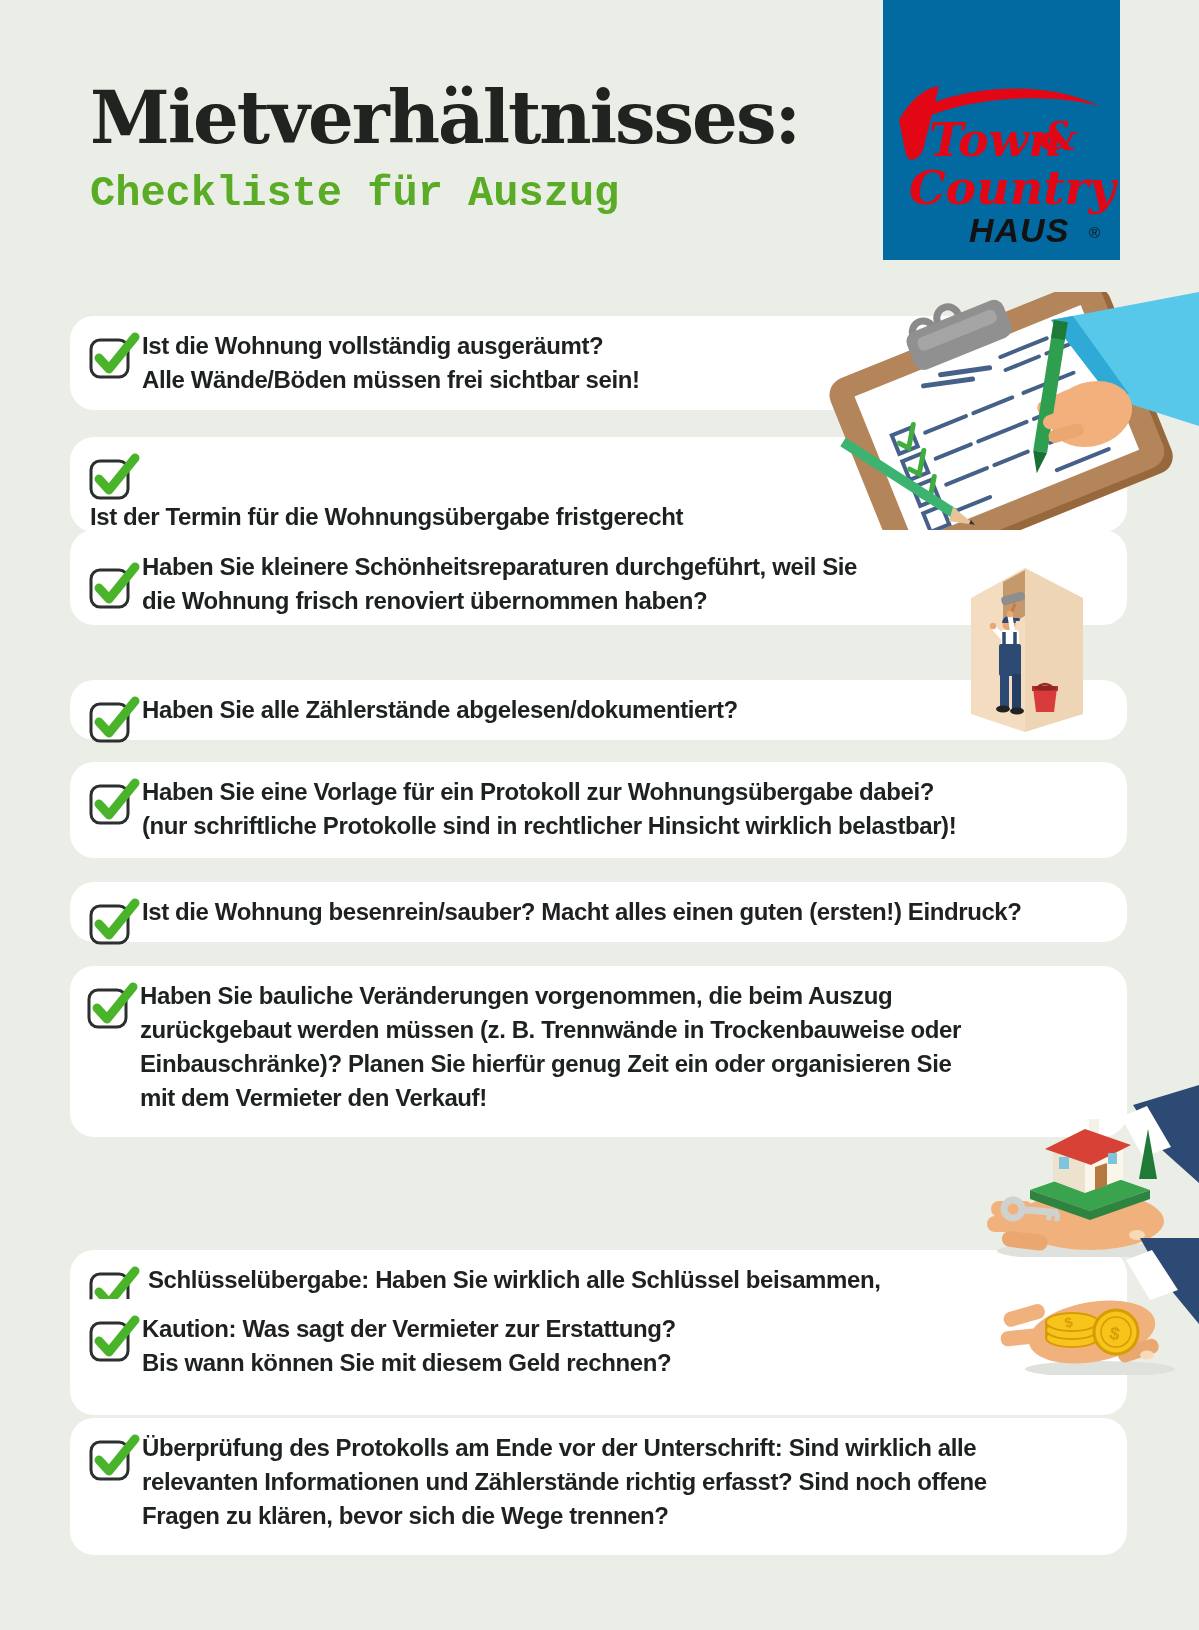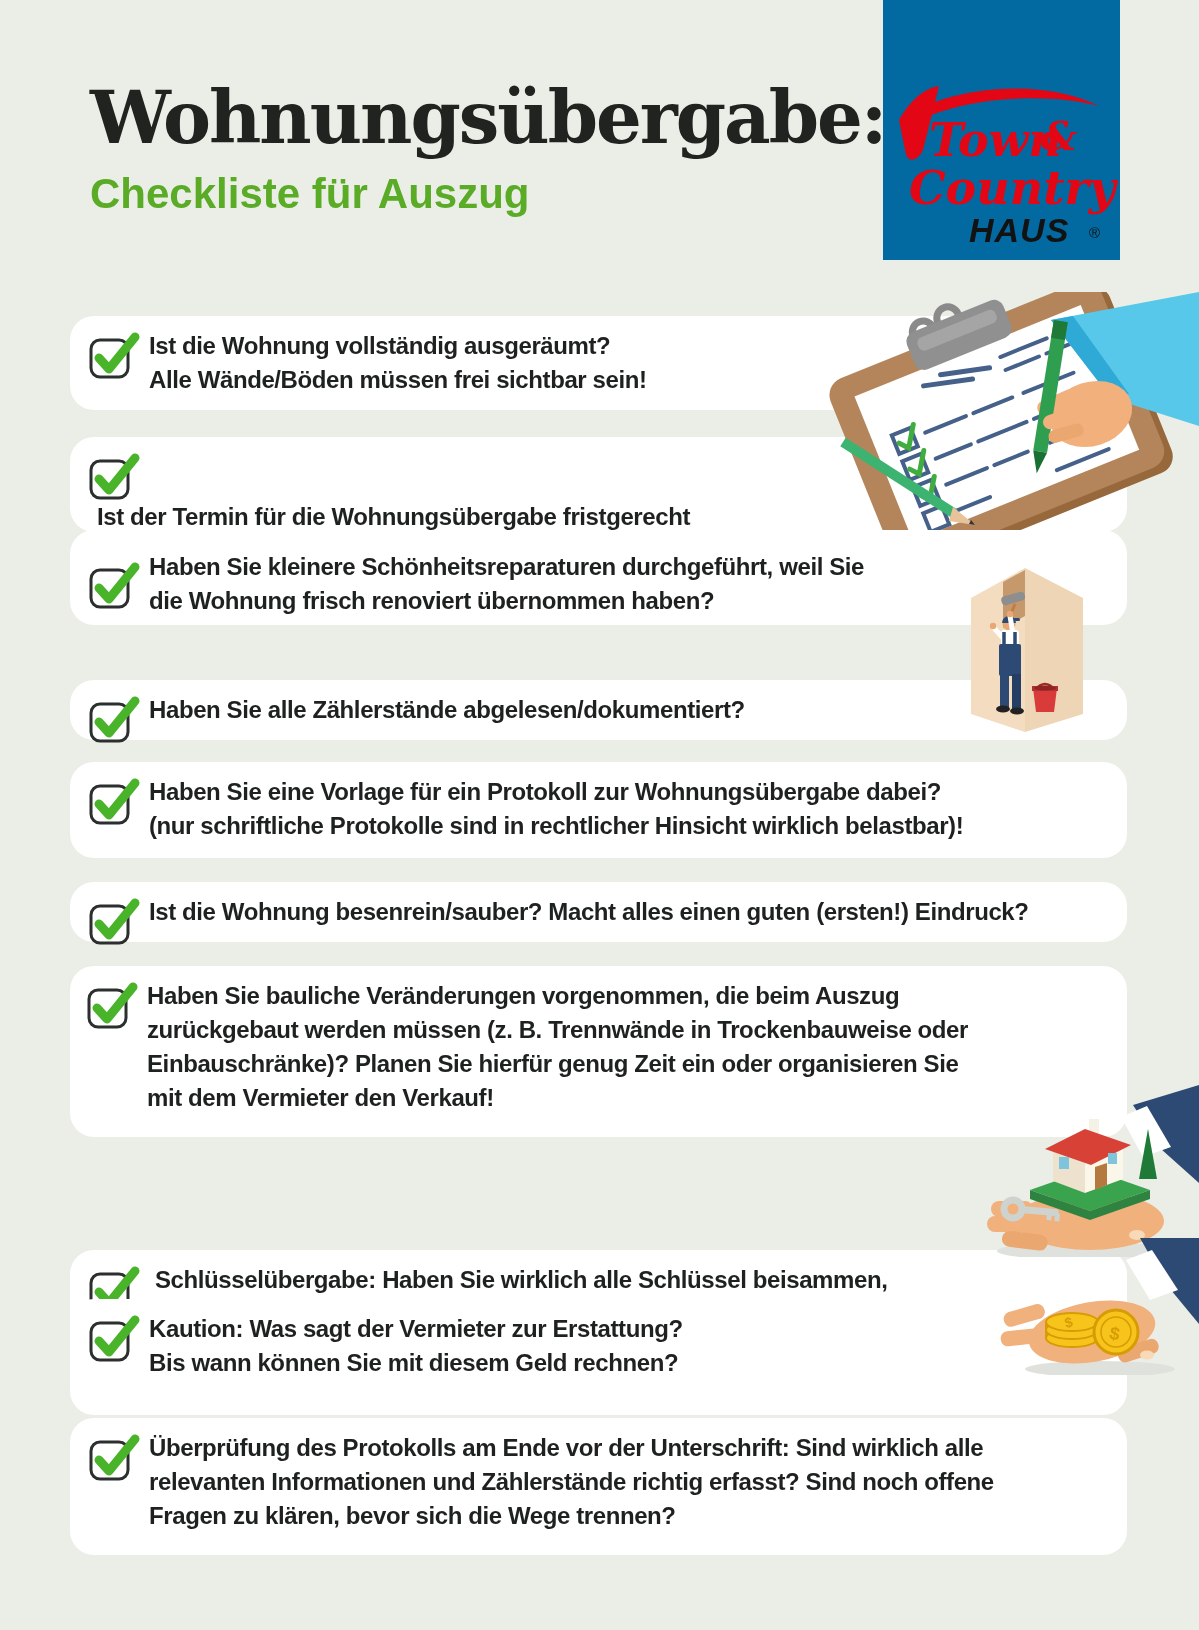--- a/index.html
+++ b/index.html
@@ -14,21 +14,21 @@
   .header{position:absolute;left:90px;top:78px;}
   .title{
     font-family:"DejaVu Serif", serif;
     font-weight:bold;
     font-size:72px;
     line-height:80px;
     letter-spacing:-2px;
     color:#20231f;
   }
   .subtitle{
-    font-family:Liberation Sans, sans-serif;
+    font-family:Liberation Mono, monospace;
     font-weight:bold;
     font-size:42px;
     line-height:48px;
     margin-top:12px;
     color:#5aab26;
   }
   .logo-box{
     position:absolute;left:883px;top:0;width:237px;height:260px;
     background:#0369a1;
   }
@@ -36,37 +36,37 @@
   
   .card{
     position:absolute;left:70px;width:1057px;
     background:#ffffff;border-radius:24px;
     box-sizing:border-box;
     padding:13px 20px 0 18px;
     display:flex;align-items:flex-start;
   }
   .check-icon{flex:0 0 auto;margin-top:2px;}
   .item-text{
-    margin-left:9px;
+    margin-left:2px;
     white-space:pre-line;
     font-weight:bold;
     font-size:24px;
     line-height:34px;
     letter-spacing:-0.4px;
     color:#1d211f;
   }
   .illu{position:absolute;pointer-events:none;}
 </style>
 </head>
 <body>
 
 <div class="page">
 
   <div class="header">
-    <div class="title">Wohnungsübergabe:</div>
+    <div class="title">Mietverhältnisses:</div>
     <div class="subtitle">Checkliste für Auszug</div>
   </div>
 
   <div class="logo-box">
     <svg class="logo-svg" width="237" height="260" viewBox="0 0 237 260">
       <path d="M 16 120 C 68 84, 162 78, 216 106 C 164 92, 76 96, 26 126 Z" fill="#e30614"></path>
       <path d="M 16 120 C 30 96, 44 88, 56 86 L 40 150 C 34 162, 24 164, 22 150 Z" fill="#e30614"></path>
       <text x="46" y="156" font-family="DejaVu Serif, serif" font-style="italic" font-weight="bold" font-size="46" fill="#e30614">Town</text>
       <text x="158" y="150" font-family="DejaVu Serif, serif" font-style="italic" font-weight="bold" font-size="40" fill="#e30614">&amp;</text>
       <text x="26" y="204" font-family="DejaVu Serif, serif" font-style="italic" font-weight="bold" font-size="46" fill="#e30614">Country</text>

